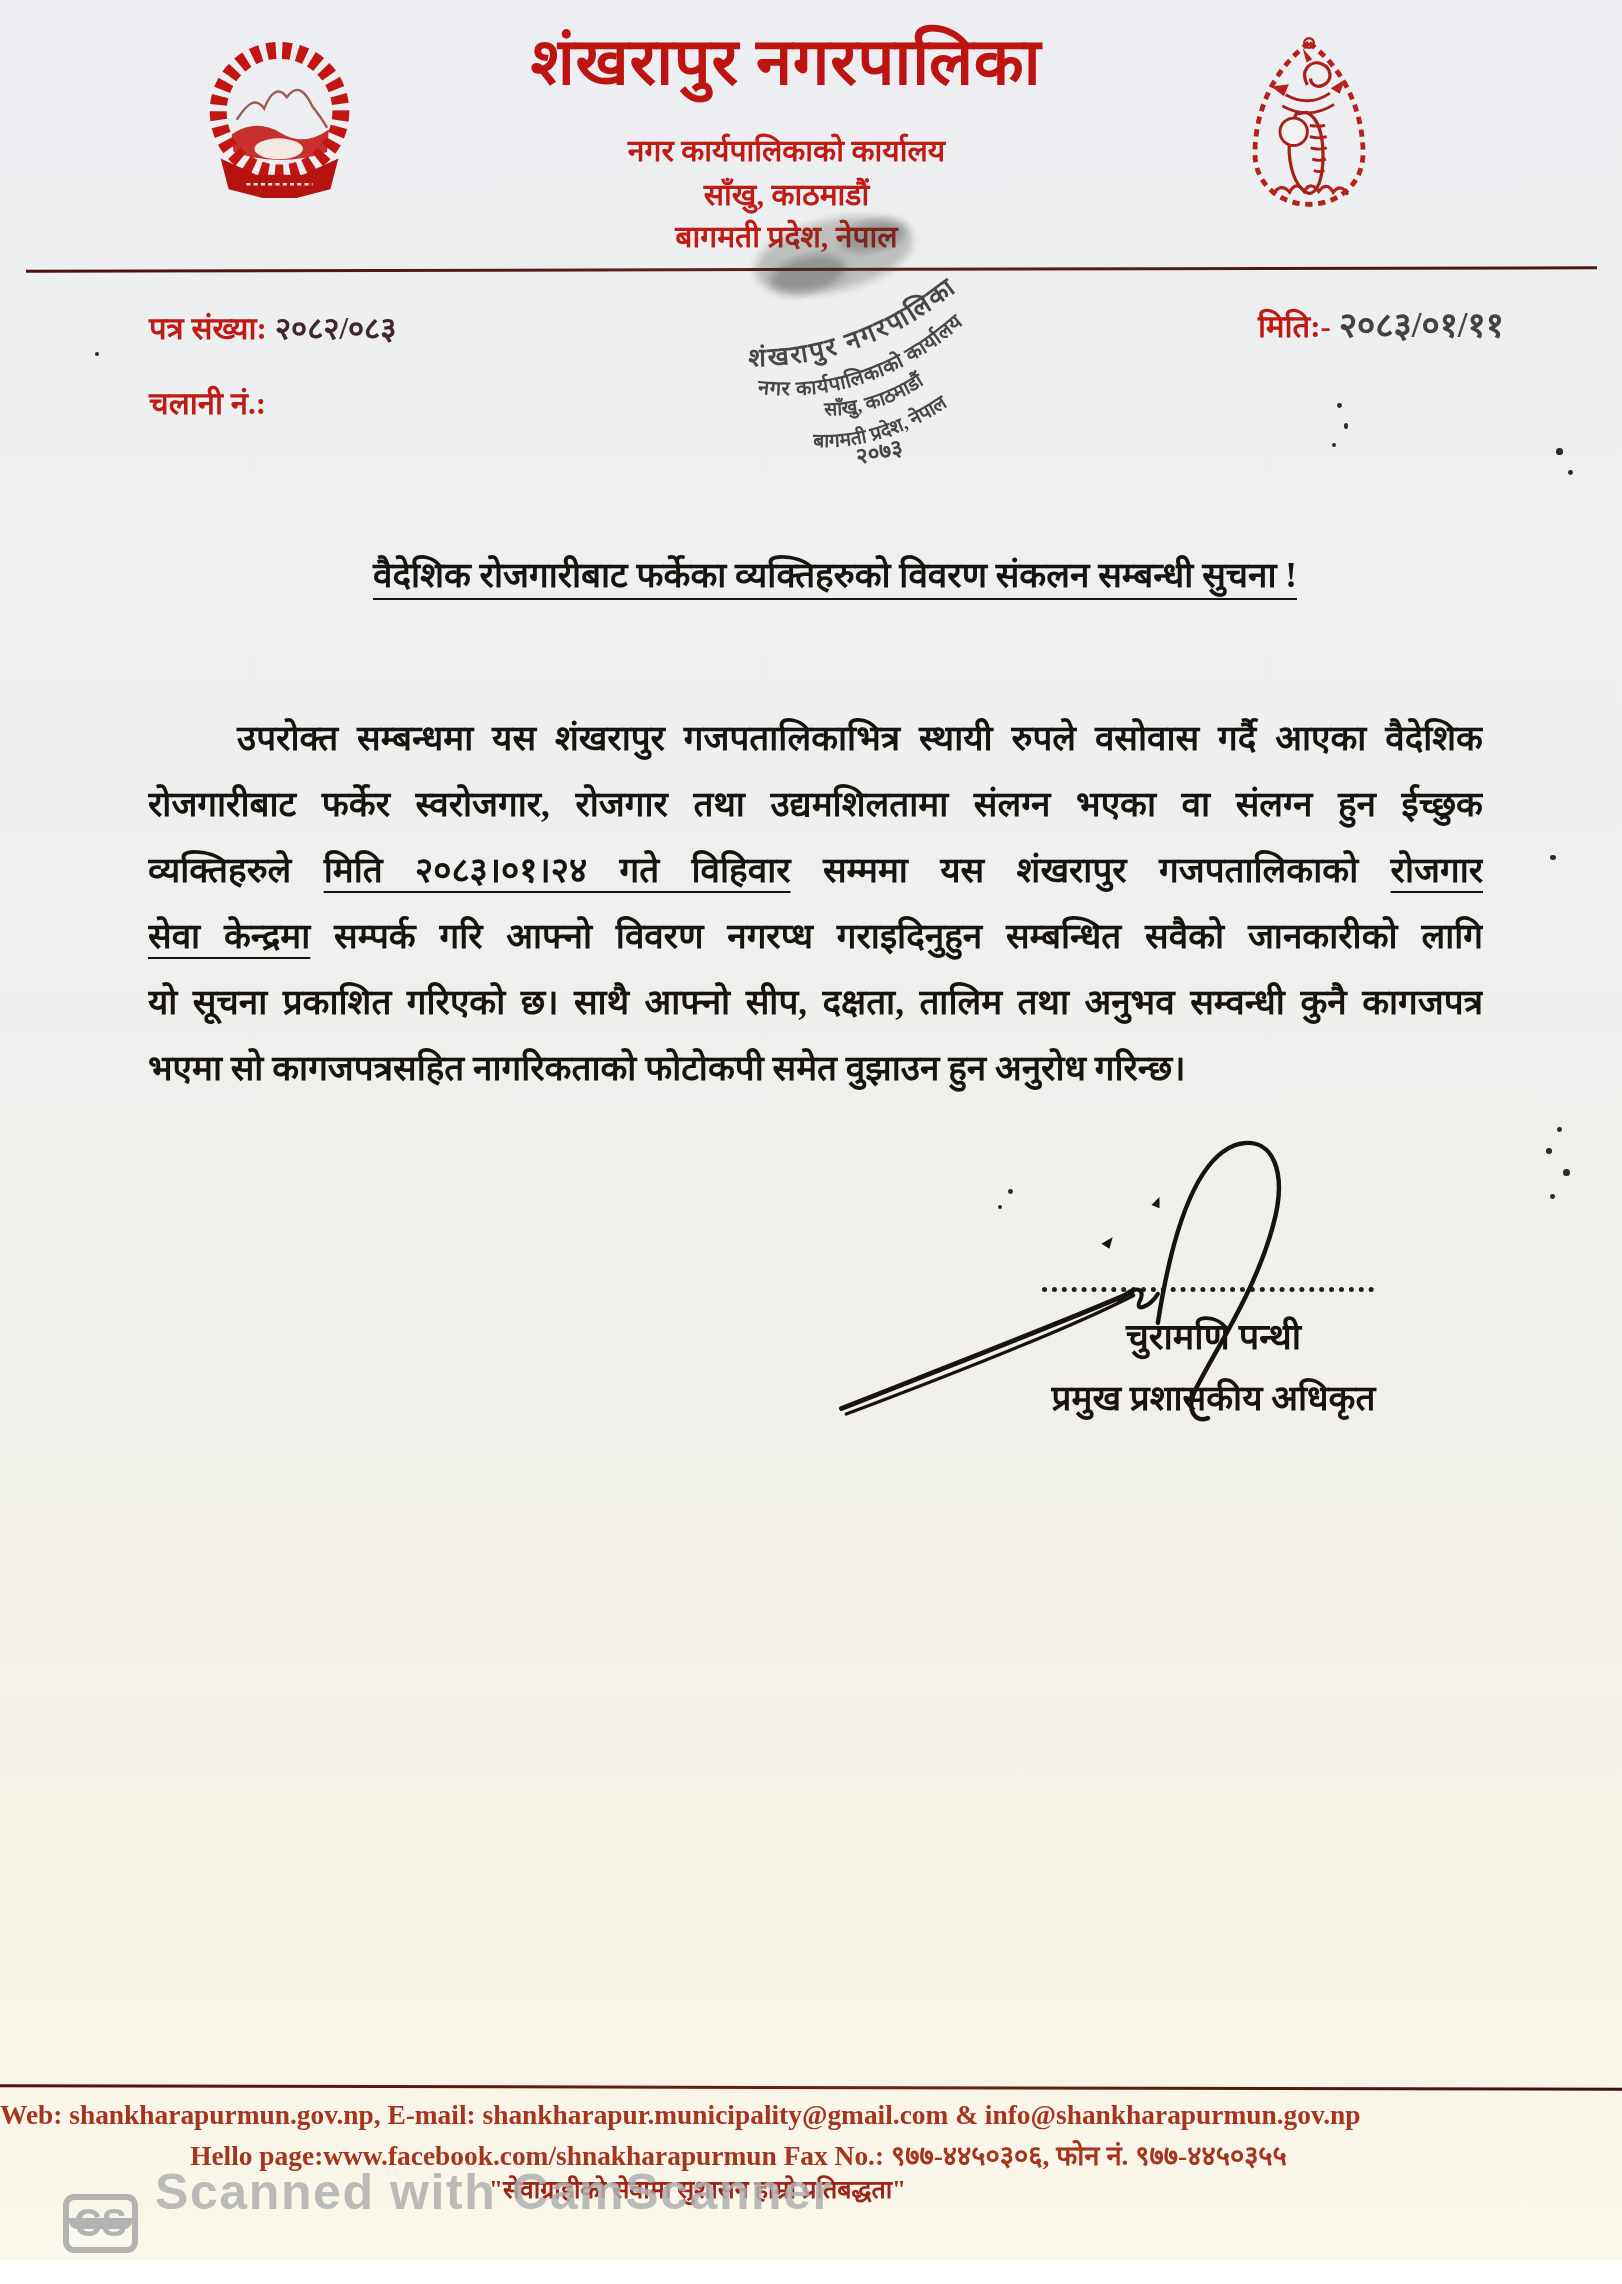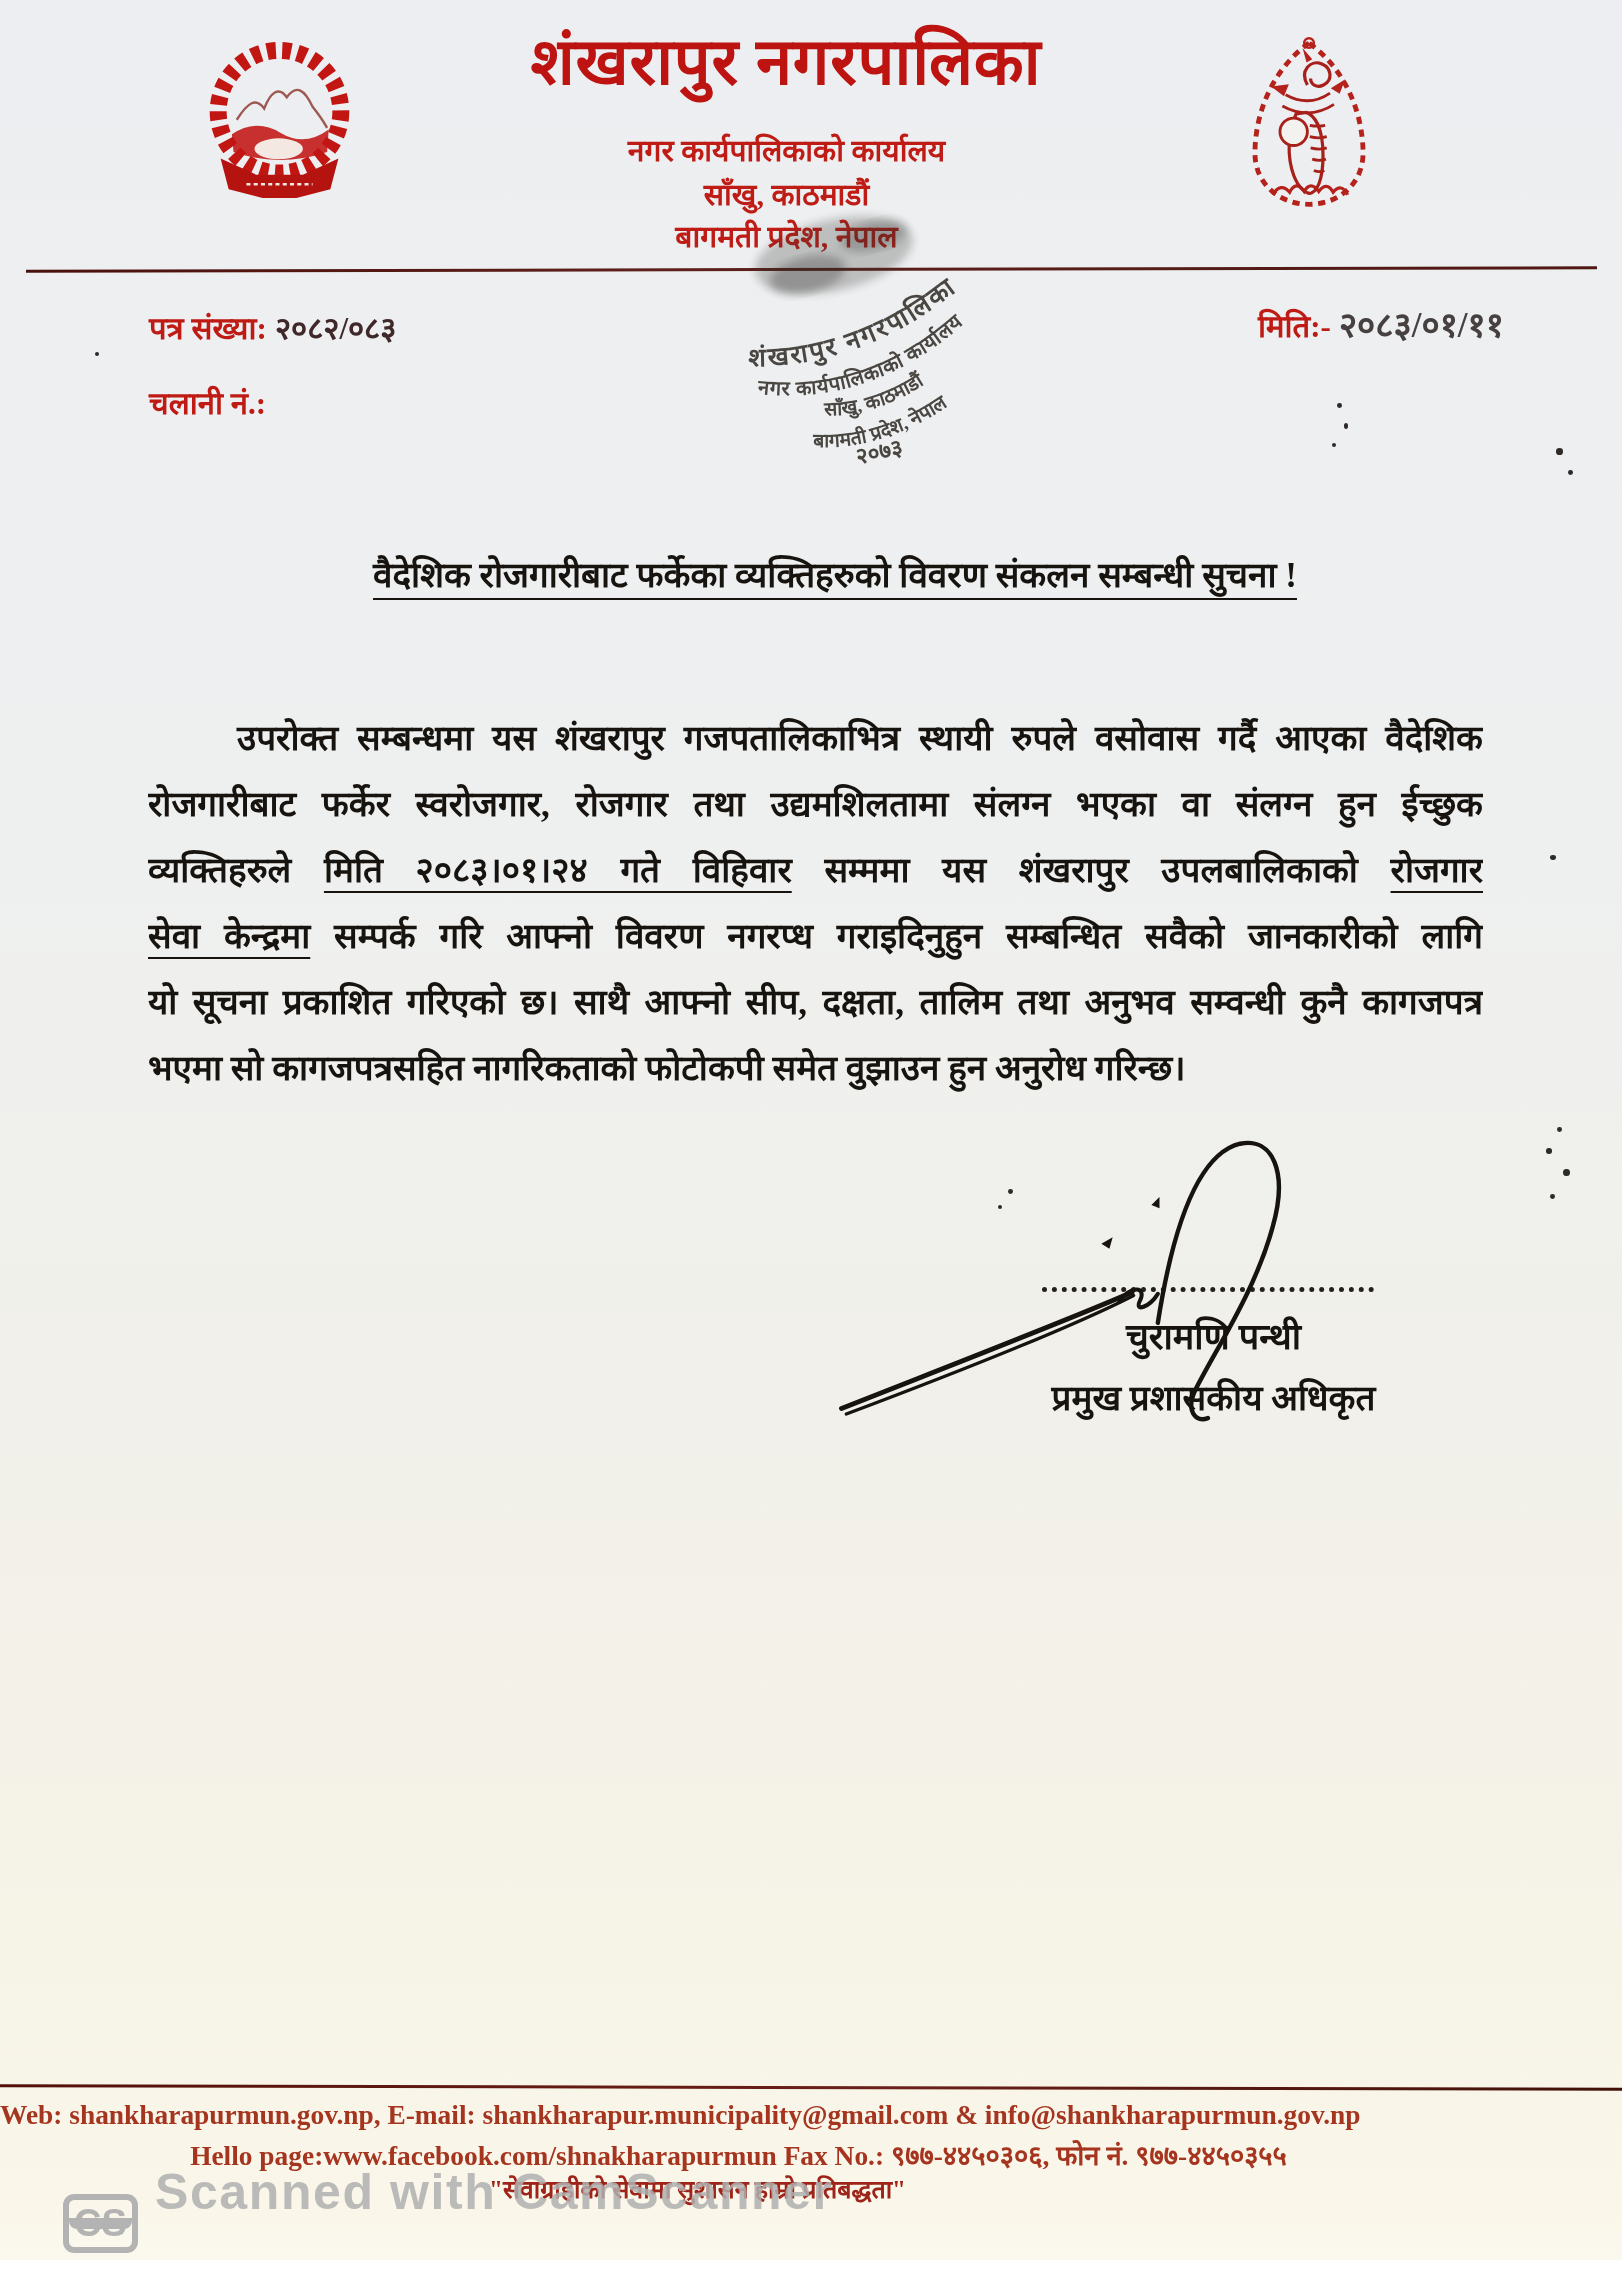--- a/index.html
+++ b/index.html
@@ -126,21 +126,21 @@
   </div>
   <div class="abs meta date">
     <span>मिति:-</span><span class="val">२०८३/०१/११</span>
   </div>
 
   <div class="abs subject">वैदेशिक रोजगारीबाट फर्केका व्यक्तिहरुको विवरण संकलन सम्बन्धी सुचना !</div>
 
   <div class="abs bodywrap">
       <div class="body-line just ind"><span>उपरोक्त सम्बन्धमा यस शंखरापुर गजपतालिकाभित्र स्थायी रुपले वसोवास गर्दै आएका वैदेशिक</span></div>
       <div class="body-line just"><span>रोजगारीबाट फर्केर स्वरोजगार, रोजगार तथा उद्यमशिलतामा संलग्न भएका वा संलग्न हुन ईच्छुक</span></div>
-      <div class="body-line just"><span>व्यक्तिहरुले </span><span class="u">मिति २०८३।०१।२४ गते विहिवार</span><span> सम्ममा यस शंखरापुर उपलबालिकाको </span><span class="u">रोजगार</span></div>
+      <div class="body-line just"><span>व्यक्तिहरुले </span><span class="u">मिति २०८३।०१।२४ गते विहिवार</span><span> सम्ममा यस शंखरापुर गजपतालिकाको </span><span class="u">रोजगार</span></div>
       <div class="body-line just"><span class="u">सेवा केन्द्रमा</span><span> सम्पर्क गरि आफ्नो विवरण नगरप्ध गराइदिनुहुन सम्बन्धित सवैको जानकारीको लागि</span></div>
       <div class="body-line just"><span>यो सूचना प्रकाशित गरिएको छ। साथै आफ्नो सीप, दक्षता, तालिम तथा अनुभव सम्वन्धी कुनै कागजपत्र</span></div>
       <div class="body-line"><span>भएमा सो कागजपत्रसहित नागरिकताको फोटोकपी समेत वुझाउन हुन अनुरोध गरिन्छ।</span></div>
     </div>
 
   <div class="abs dotline"></div>
   <svg class="abs sig-svg" width="565" height="315" viewBox="0 0 700 390">
     <path d="M8,356 C150,300 290,246 368,212" fill="none" stroke="#17130f" stroke-width="6" stroke-linecap="round"></path>
     <path d="M14,363 C160,308 300,252 370,216" fill="none" stroke="#17130f" stroke-width="4" stroke-linecap="round"></path>
     <path d="M352,224 C368,202 386,206 378,222 C370,238 390,230 400,214" fill="none" stroke="#17130f" stroke-width="5" stroke-linecap="round"></path>

